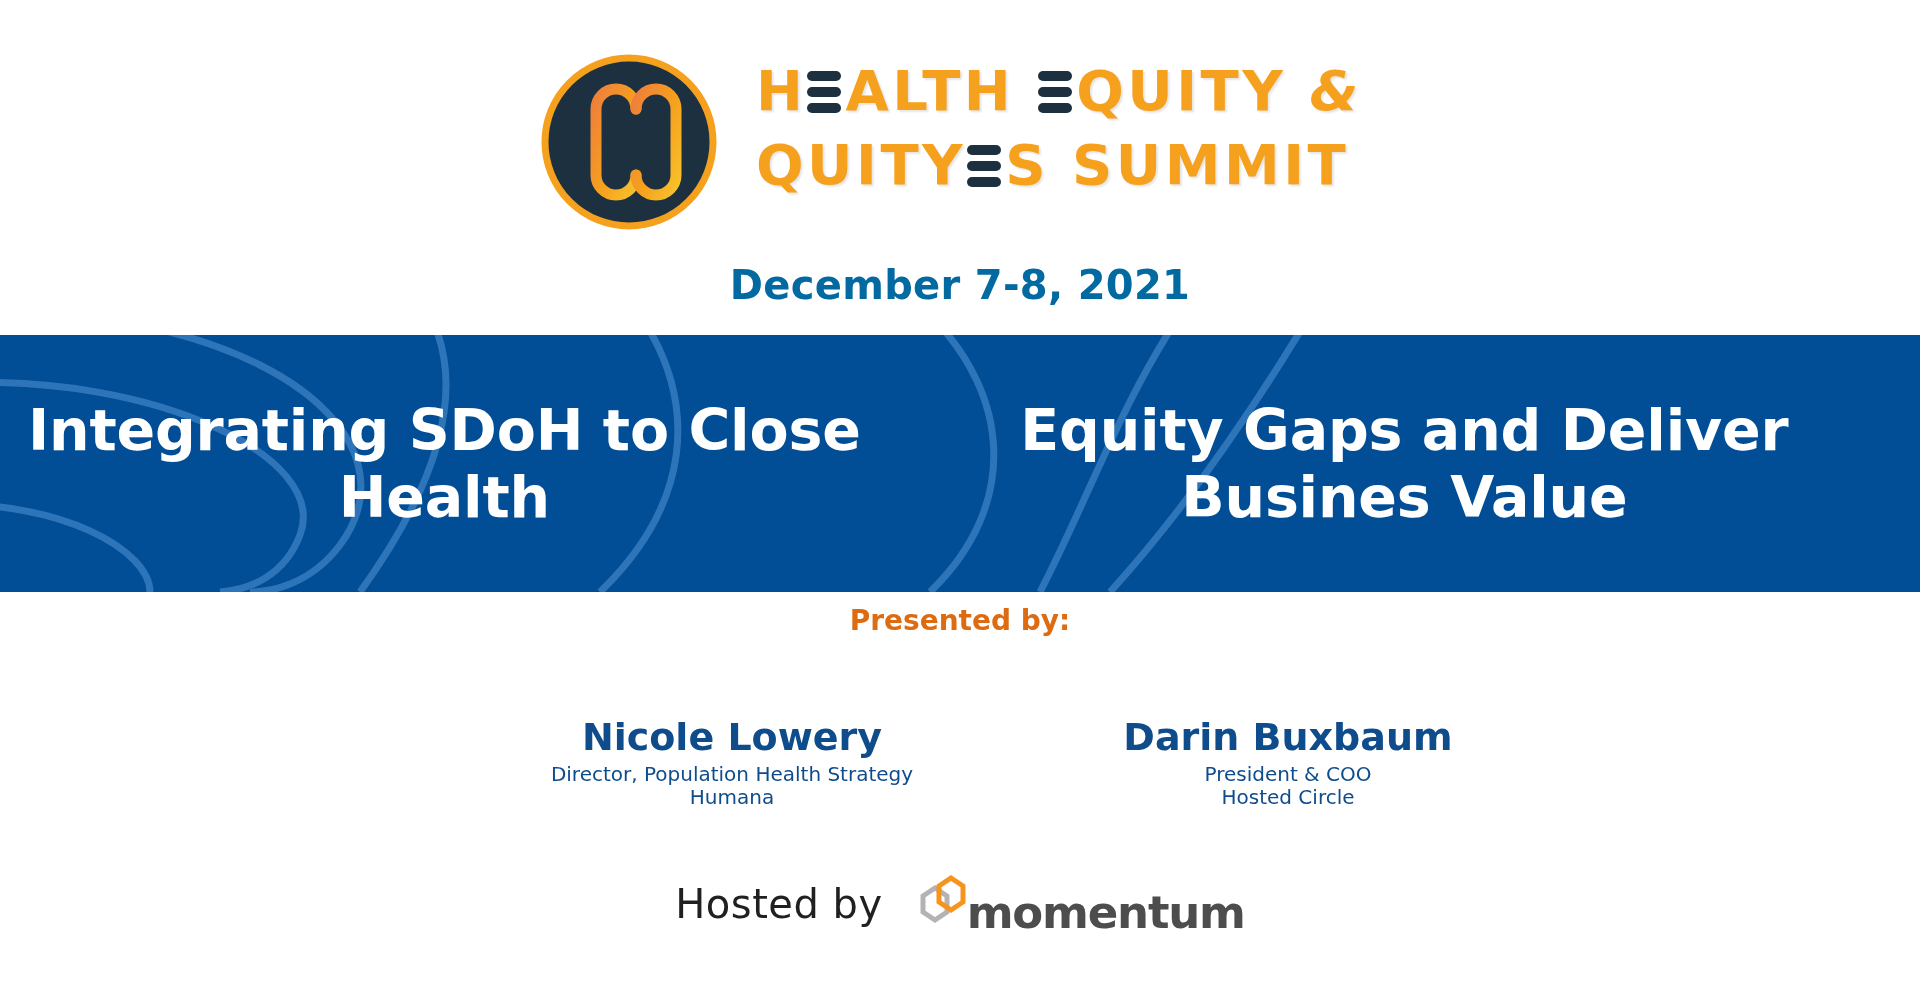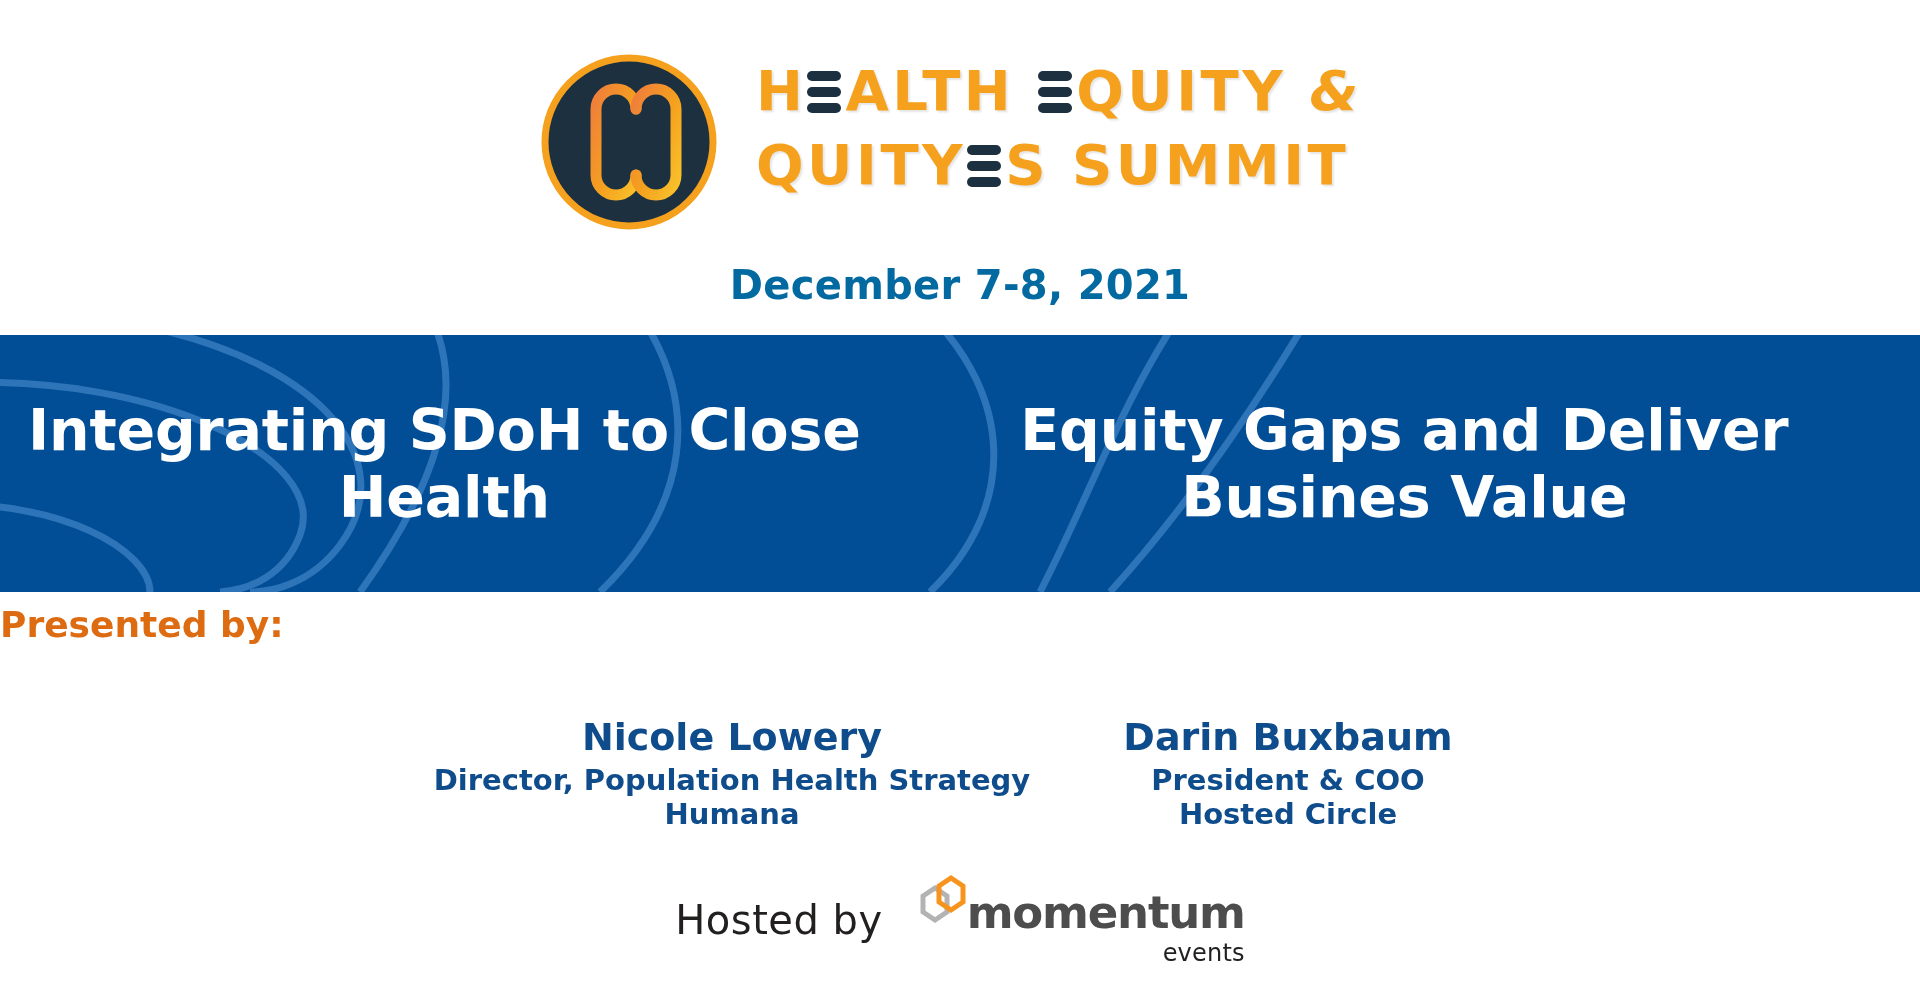--- a/index.html
+++ b/index.html
@@ -126,23 +126,24 @@
     letter-spacing: -0.2px;
   }
   .banner-title span { display: block; }
 
   
   .presented-by {
     position: absolute;
     top: 604px;
     left: 0;
     width: 1920px;
-    font-family: "DejaVu Sans", sans-serif;
-    font-weight: bold;
-    font-size: 36px;
+    text-align: center;
+    font-family: "DejaVu Sans", sans-serif;
+    font-weight: bold;
+    font-size: 28px;
     color: #DD6B11;
   }
   .speakers {
     position: absolute;
     top: 716px;
     left: 0;
     width: 1920px;
     display: flex;
     justify-content: center;
     align-items: flex-start;
@@ -155,23 +156,23 @@
   .speaker.left  { width: 640px; margin-right: 16px; }
   .speaker.right { width: 440px; }
   .speaker-name {
     font-weight: bold;
     font-size: 38px;
     line-height: 1.12;
     margin-bottom: 4px;
   }
   .speaker-title,
   .speaker-org {
-    font-size: 29px;
+    font-size: 20px;
     line-height: 1.18;
-    font-weight: bold;
+    font-weight: normal;
   }
 
   
   .hosted {
     position: absolute;
     top: 872px;
     left: 0;
     width: 1920px;
     display: flex;
     align-items: center;
@@ -290,16 +291,15 @@
 <div class="hosted">
   <div class="hosted-label">Hosted by</div>
 
   <div class="host-logo">
     <svg class="host-mark" viewBox="0 0 58 62">
       <polygon points="10,22 22,14 34,22 34,38 22,46 10,38" fill="none" stroke="#B3B3B3" stroke-width="5"></polygon>
       <polygon points="26,12 38,4 50,12 50,28 38,36 26,28" fill="none" stroke="#F7941E" stroke-width="5"></polygon>
     </svg>
     <div class="host-text">
       <div class="host-name">momentum</div>
-      <div class="host-sub">events</div>
     </div>
   </div>
 </div>
 
 </body></html>

